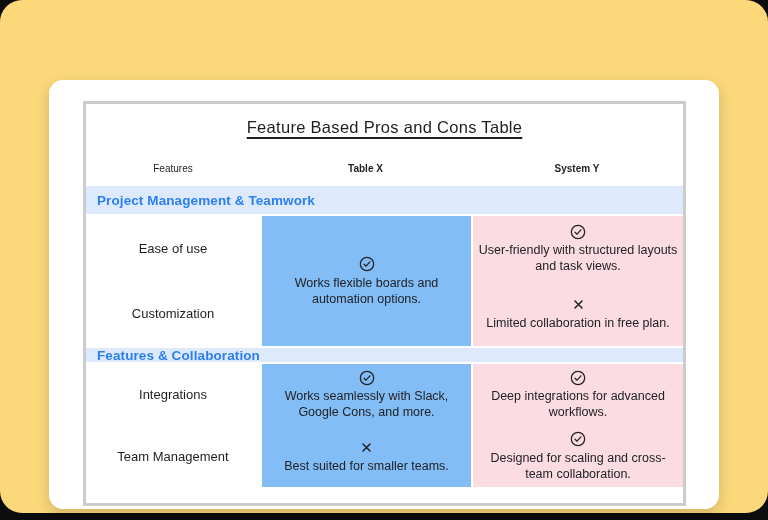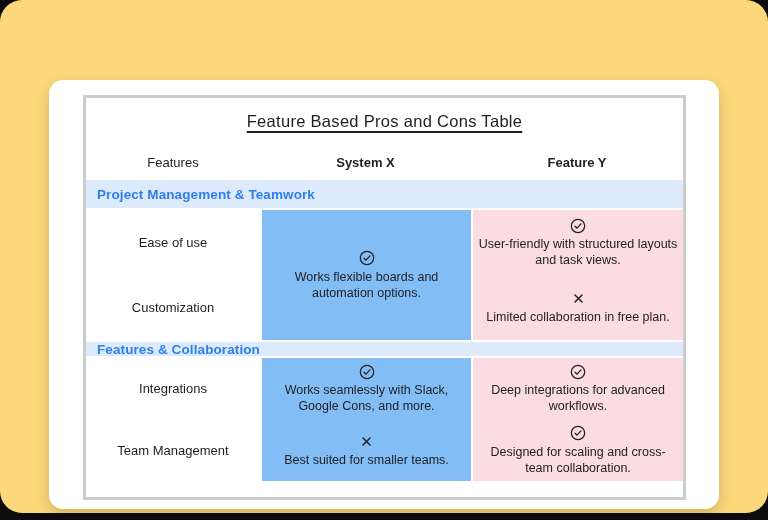--- a/index.html
+++ b/index.html
@@ -18,21 +18,21 @@
   .card {
     position: absolute;
     left: 49px; top: 80px;
     width: 670px; height: 429px;
     background: #ffffff;
     border-radius: 14px;
     box-shadow: 0 5px 14px rgba(0,0,0,0.18);
   }
   .pc-table {
     position: absolute;
-    left: 34px; top: 15px;
+    left: 34px; top: 21px;
     width: 603px; height: 405px;
     border: 3px solid #cccccc;
     background: #ffffff;
   }
   .title-row {
     height: 46px;
     display: flex; align-items: center; justify-content: center;
   }
   .table-title {
     font-size: 16.5px;
@@ -41,21 +41,21 @@
     text-decoration: underline;
     text-underline-offset: 4px;
     text-decoration-thickness: 1.5px;
   }
   .header-row {
     height: 36px;
     display: grid;
     grid-template-columns: 174px 211px 212px;
     align-items: center;
   }
-  .hcell { text-align: center; font-size: 13px; color: #1f1f23; }
+  .hcell { text-align: center; font-size: 10px; color: #1f1f23; }
   .hcell.bold { font-weight: bold; }
   .band {
     height: 28px;
     margin-bottom: 2px;
     background: #ddeafb;
     display: flex; align-items: center;
     padding-left: 11px;
   }
   .band + .section { margin-bottom: 2px; }
   .band-label {
@@ -103,22 +103,22 @@
 
 <div class="card">
   <div class="pc-table">
 
     <div class="title-row">
       <span class="table-title">Feature Based Pros and Cons Table</span>
     </div>
 
     <div class="header-row">
       <div class="hcell">Features</div>
-      <div class="hcell bold">System X</div>
-      <div class="hcell bold">Feature Y</div>
+      <div class="hcell bold">Table X</div>
+      <div class="hcell bold">System Y</div>
     </div>
 
     <div class="band">
       <span class="band-label">Project Management &amp; Teamwork</span>
     </div>
 
     <div class="section s1">
       <div class="labels-col">
         <div class="feature-label">Ease of use</div>
         <div class="feature-label">Customization</div>

